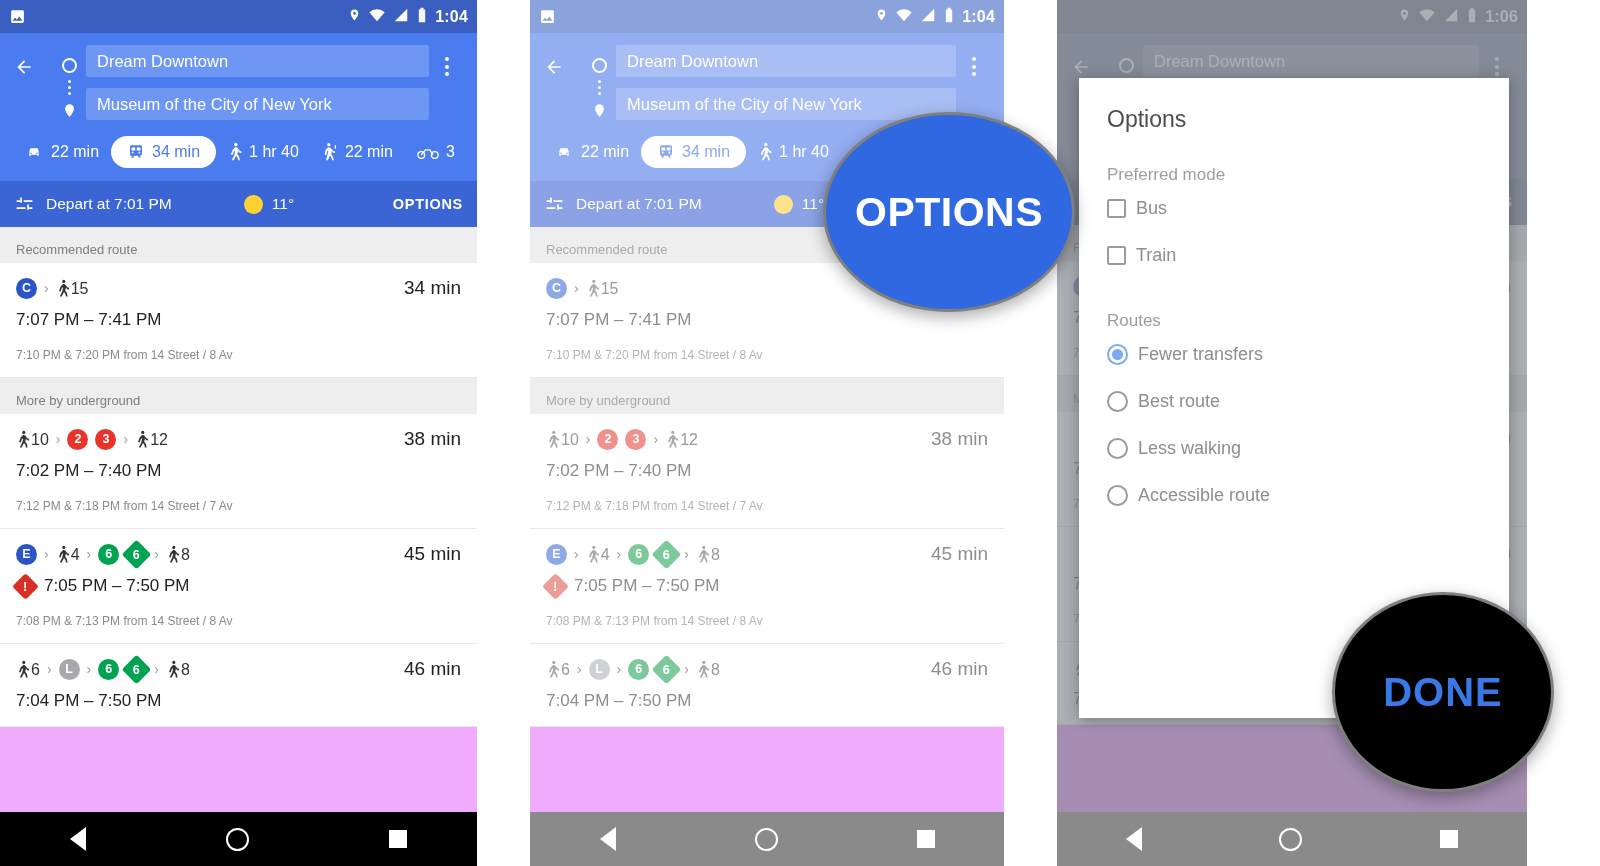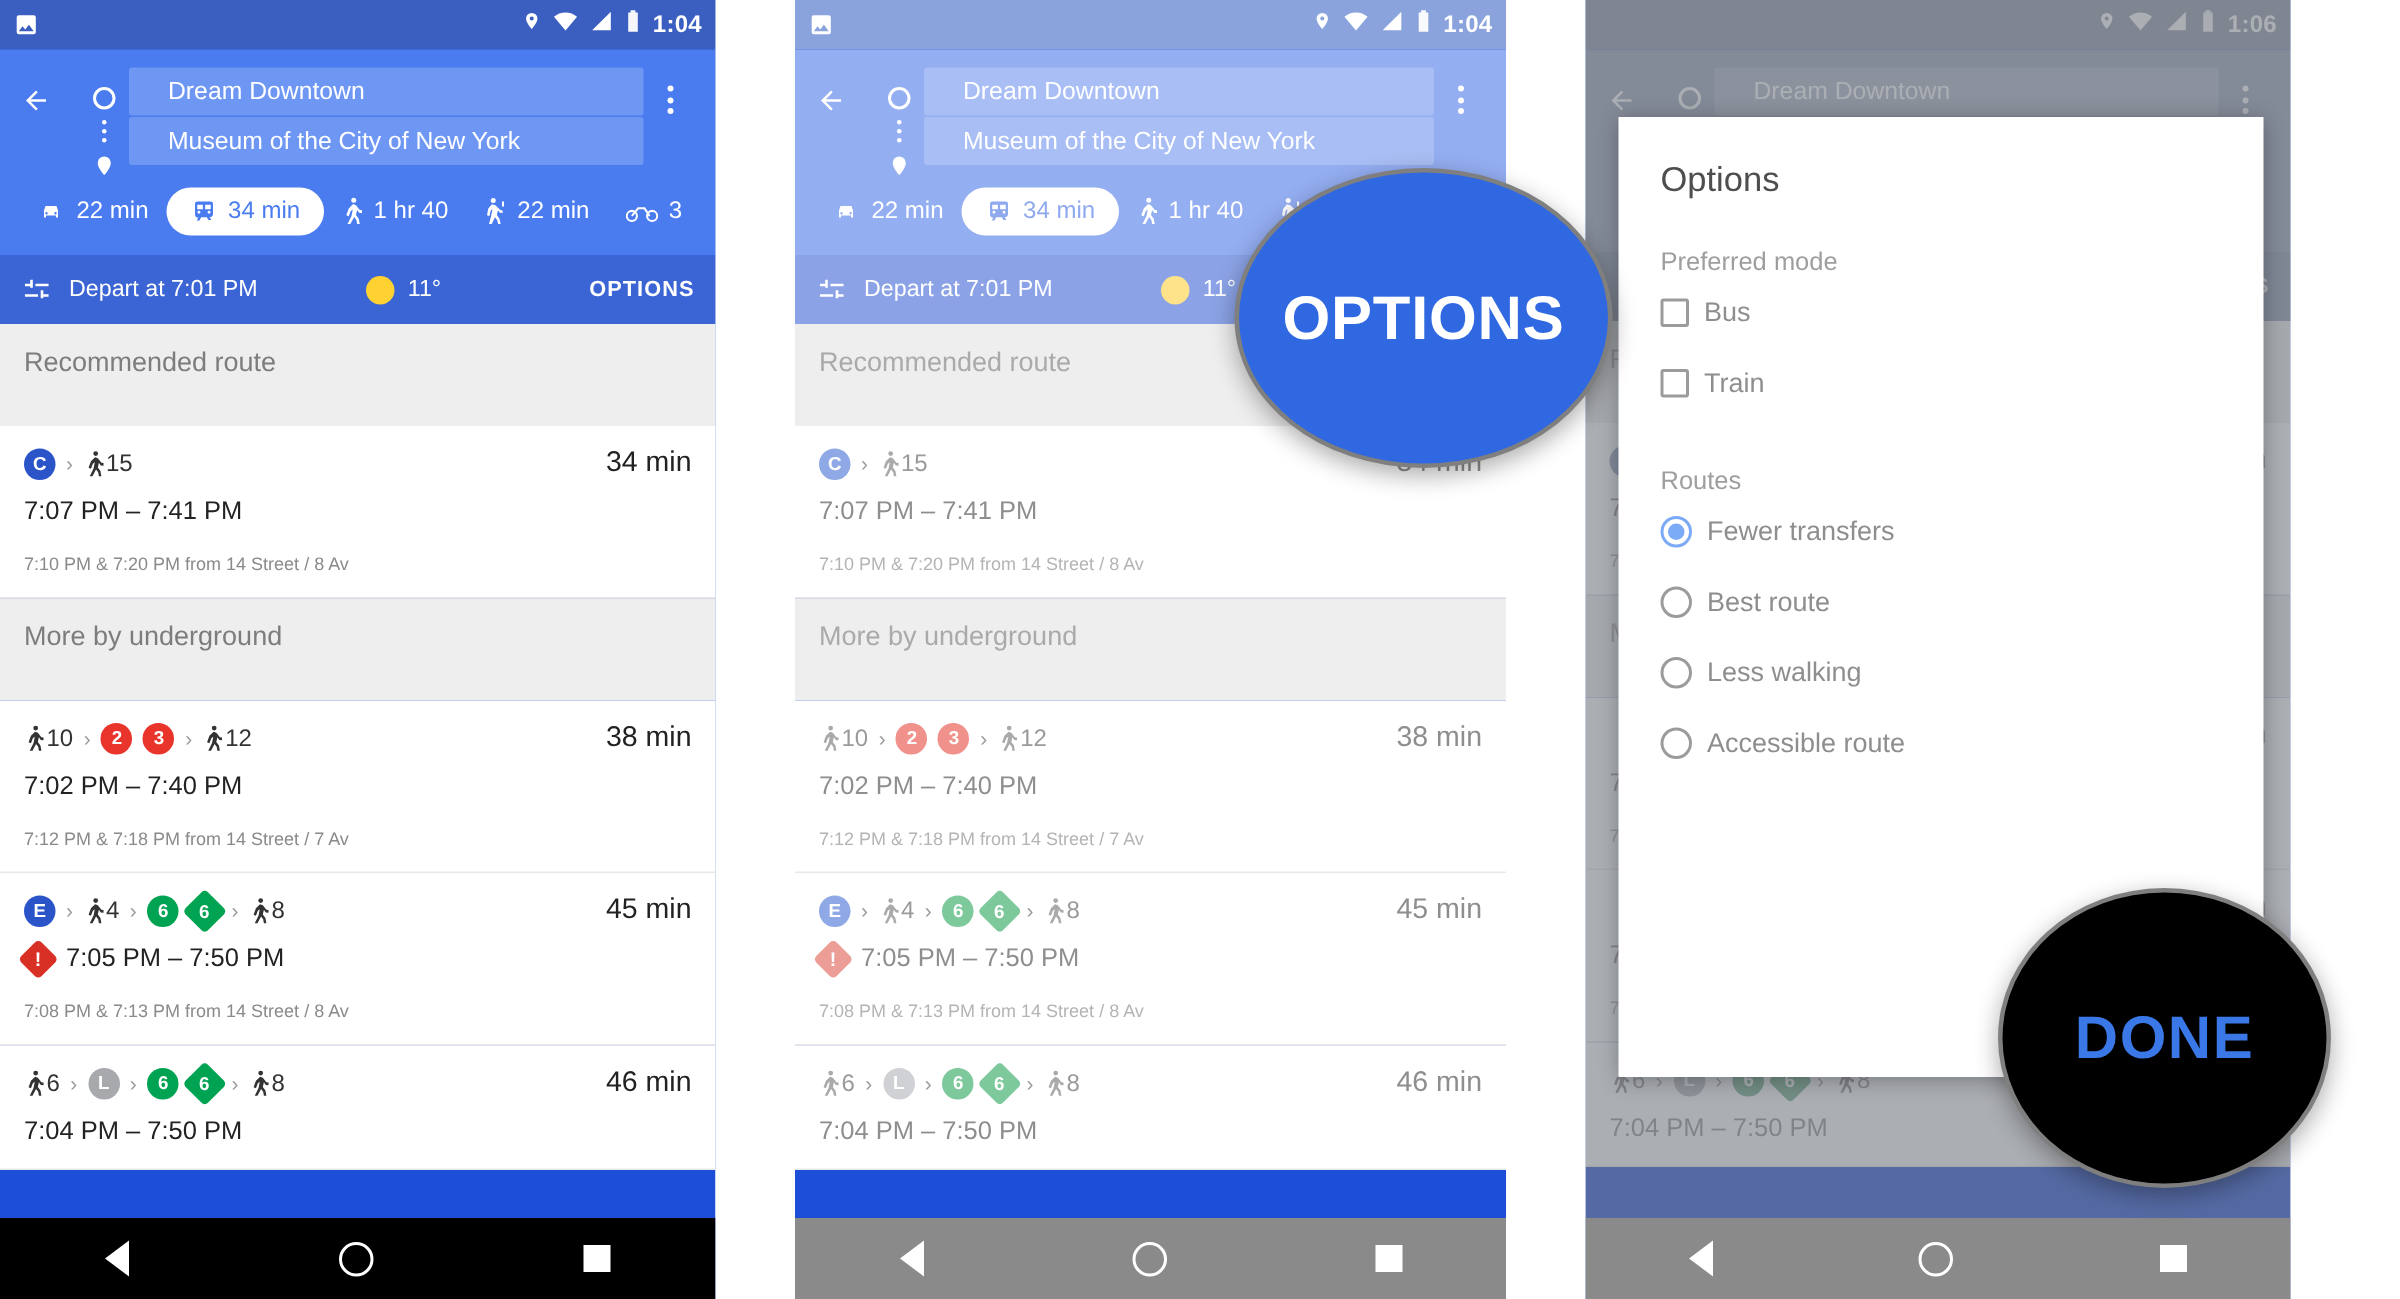--- a/index.html
+++ b/index.html
@@ -10,21 +10,21 @@
     overflow: hidden;
   }
   .stage { position: relative; width: 1600px; height: 866px; background:#fff; }
 
   
   .pane { position: absolute; top: 0; height: 866px; overflow: hidden; background: #fff; }
   .pane1 { left: 0;    width: 477px; }
   .pane2 { left: 530px; width: 474px; }
   .pane3 { left: 1057px; width: 470px; }
 
-  .screen { position:relative; width: 100%; height: 866px; background: #1d4ed8; }
+  .screen { position:relative; width: 100%; height: 866px; background: #f0abfc; }
 
   
   .statusbar {
     height: 33px; background: #3b5fc0;
     display: flex; align-items: center; padding: 0 9px;
     color: #fff;
   }
   .pane2 .statusbar { background: #8ba3dd; }
   .pane3 .statusbar { background: #8b94a6; }
   .sb-left { display:flex; align-items:center; }
@@ -43,22 +43,22 @@
   .dot-ring {
     width: 15px; height: 15px; border: 2px solid #fff; border-radius: 50%;
   }
   .dot-sep { display:flex; flex-direction:column; gap:3px; margin: 7px 0 6px 0; }
   .dot-sep i { width: 3px; height: 3px; background: #fff; border-radius: 50%; display:block; }
   .hdr-fields { flex: 1; }
   .field {
     background: rgba(255,255,255,0.20);
     height: 32px; border-radius: 2px;
     display: flex; align-items: center;
-    padding: 0 26px; color: #fff; font-size: 16.5px;
-    margin-bottom: 1px; white-space: nowrap; overflow: hidden;
+    padding: 0 11px; color: #fff; font-size: 16.5px;
+    margin-bottom: 11px; white-space: nowrap; overflow: hidden;
   }
   .hdr-kebab { width: 36px; display:flex; justify-content:center; padding-top: 12px; }
   .kebab { display:flex; flex-direction:column; gap:3.5px; }
   .kebab i { width: 4px; height: 4px; background: #fff; border-radius: 50%; display:block; }
 
   
   .modes { display:flex; align-items:center; padding: 4px 0 6px 12px; gap: 0; }
   .chip {
     display:flex; align-items:center; gap: 7px;
     padding: 7px 12px; border-radius: 18px;
@@ -77,21 +77,21 @@
   .pane3 .departbar { background: #8d99b0; }
   .depart-txt { margin-left: 11px; }
   .weather { margin-left: 72px; display:flex; align-items:center; gap: 9px; }
   .sun { width: 19px; height: 19px; border-radius: 50%; background: #ffd232; display:block; }
   .pane2 .sun { background: #ffe38a; }
   .opt-btn { margin-left: auto; font-size: 14.5px; font-weight: 600; letter-spacing: .7px; }
 
   
   .section-hdr {
     background: #eeeeee; color: #7d7d7d;
-    font-size: 18px; padding: 15px 16px 32px 16px;
+    font-size: 13px; padding: 15px 16px 6px 16px;
   }
   .pane2 .section-hdr, .pane3 .section-hdr { color: #aaa; }
   .route {
     padding: 14px 16px 15px 16px;
     border-bottom: 1px solid #e8e8e8;
     background: #fff;
   }
   .route-top { display:flex; align-items:center; }
   .legs { display:flex; align-items:center; gap: 7px; flex: 1; }
   .dur { font-size: 19px; color: #222; white-space: nowrap; }

